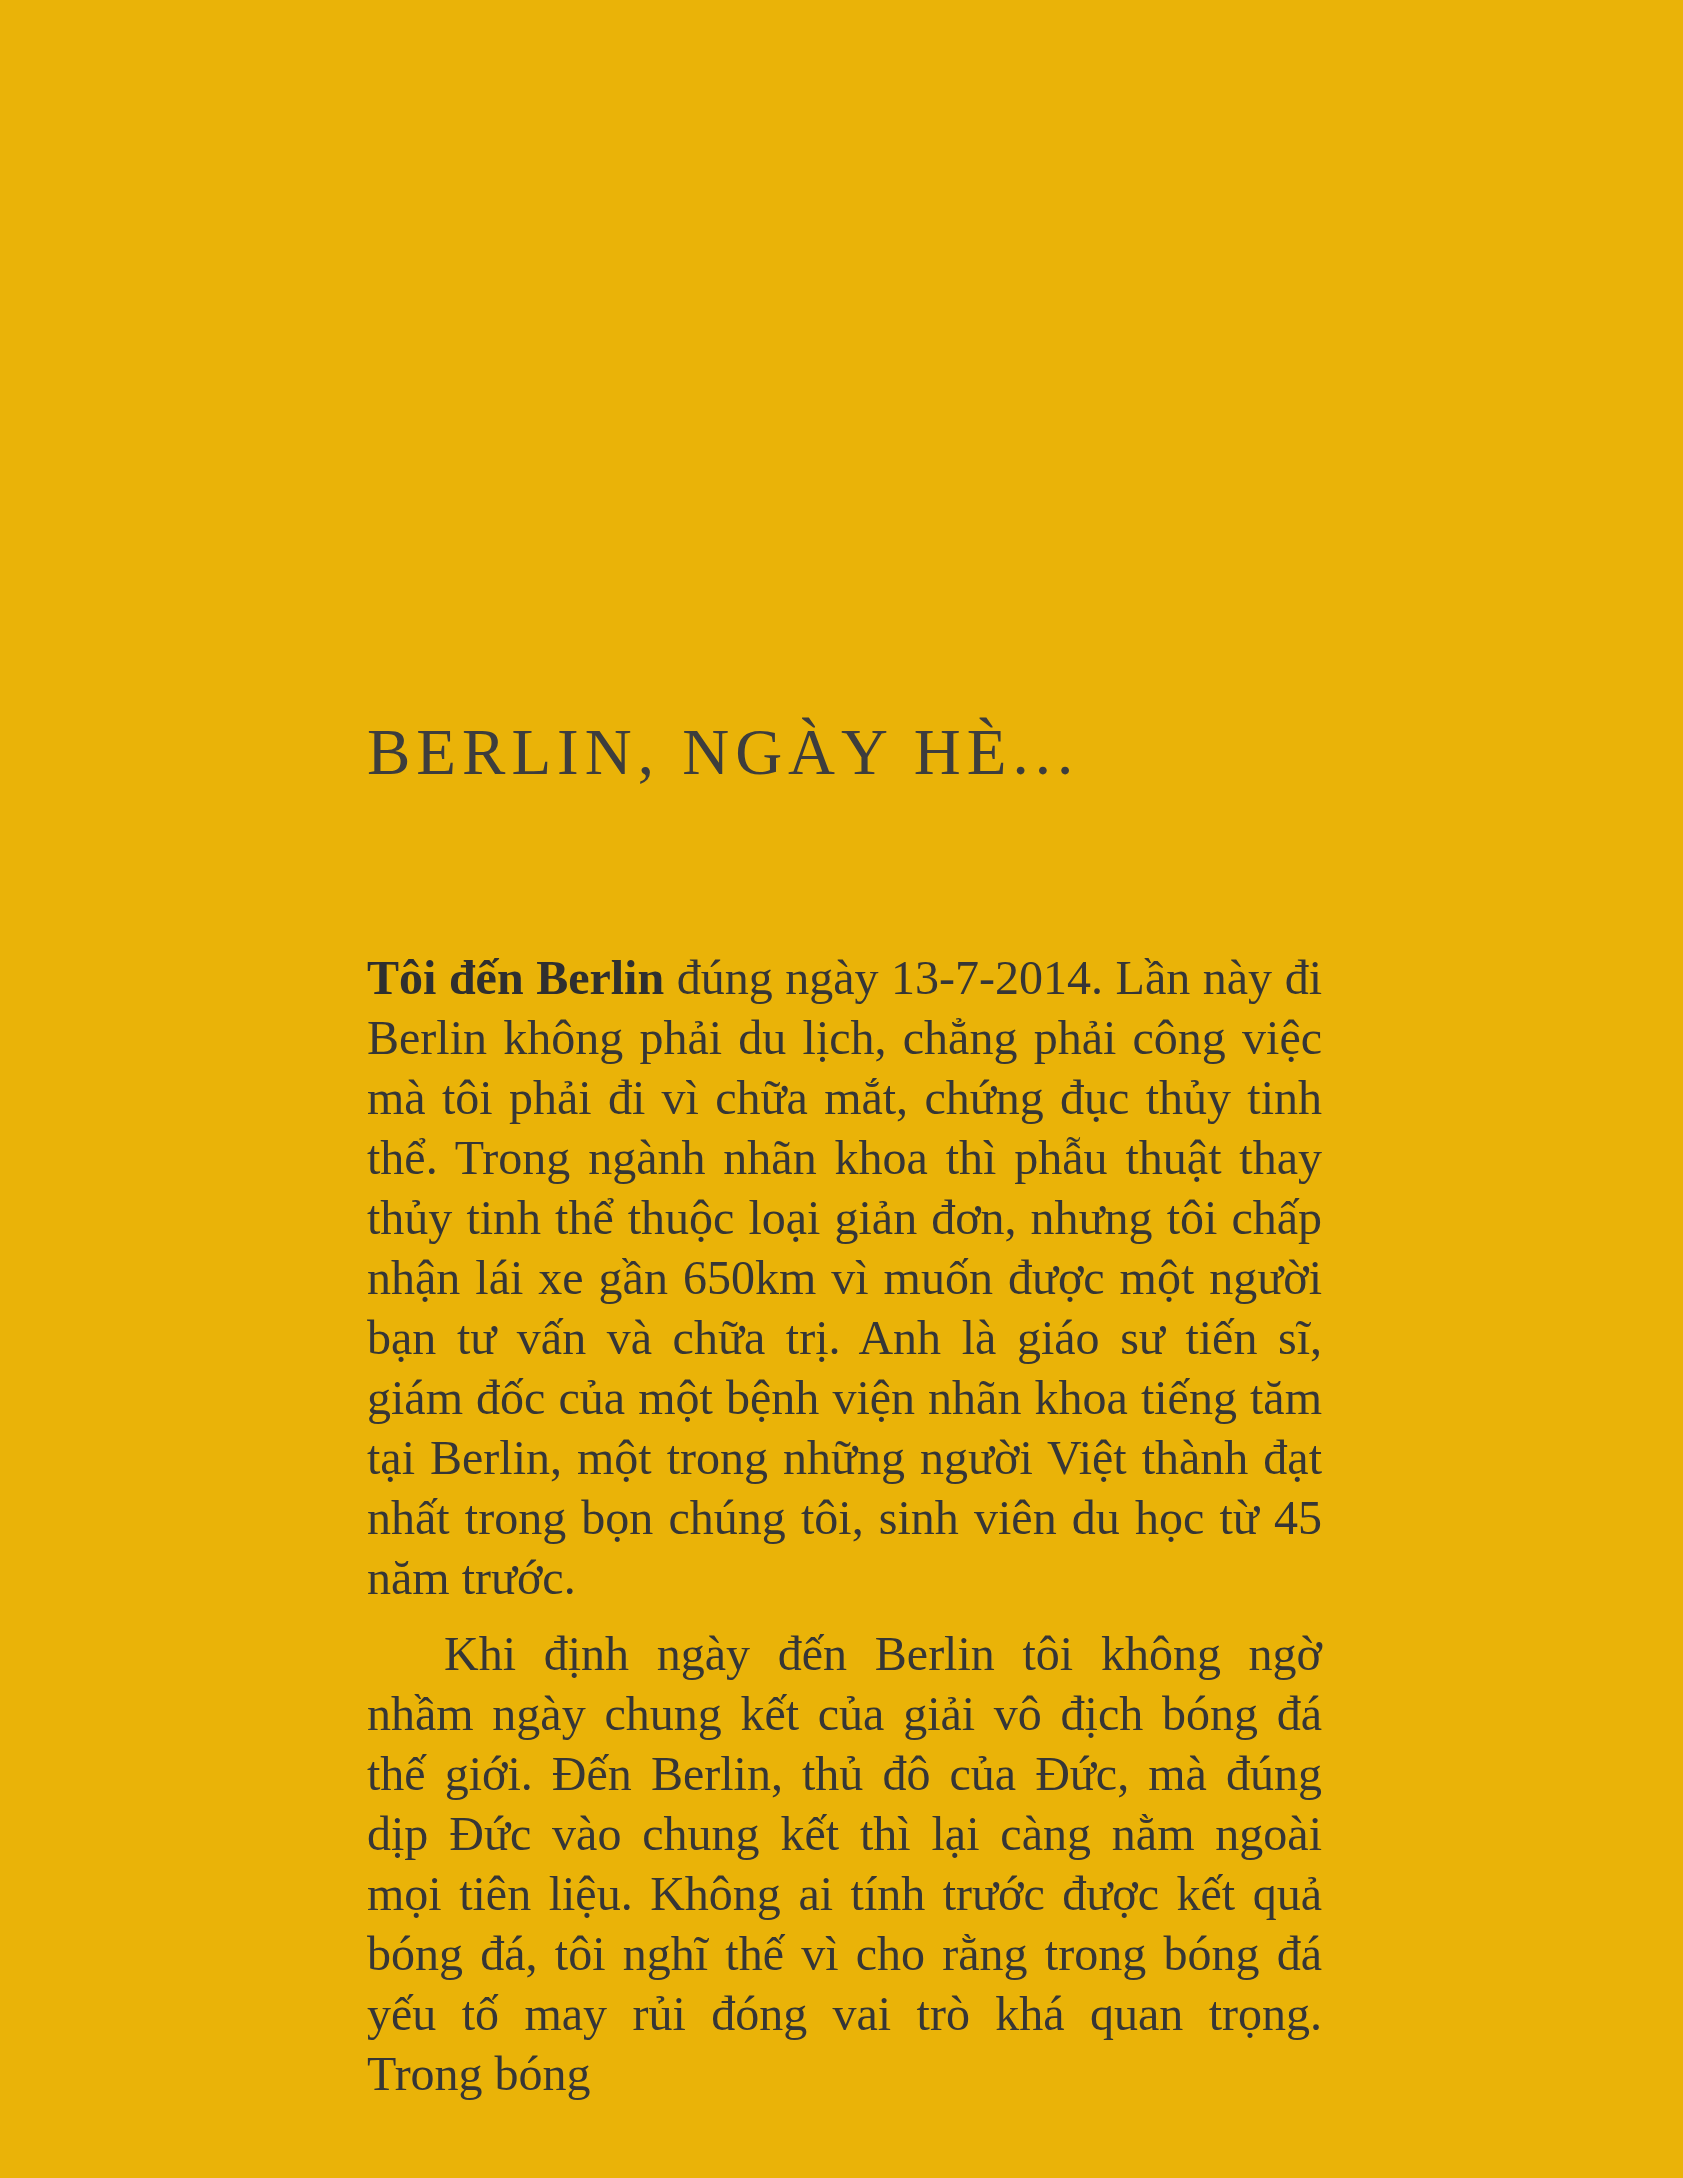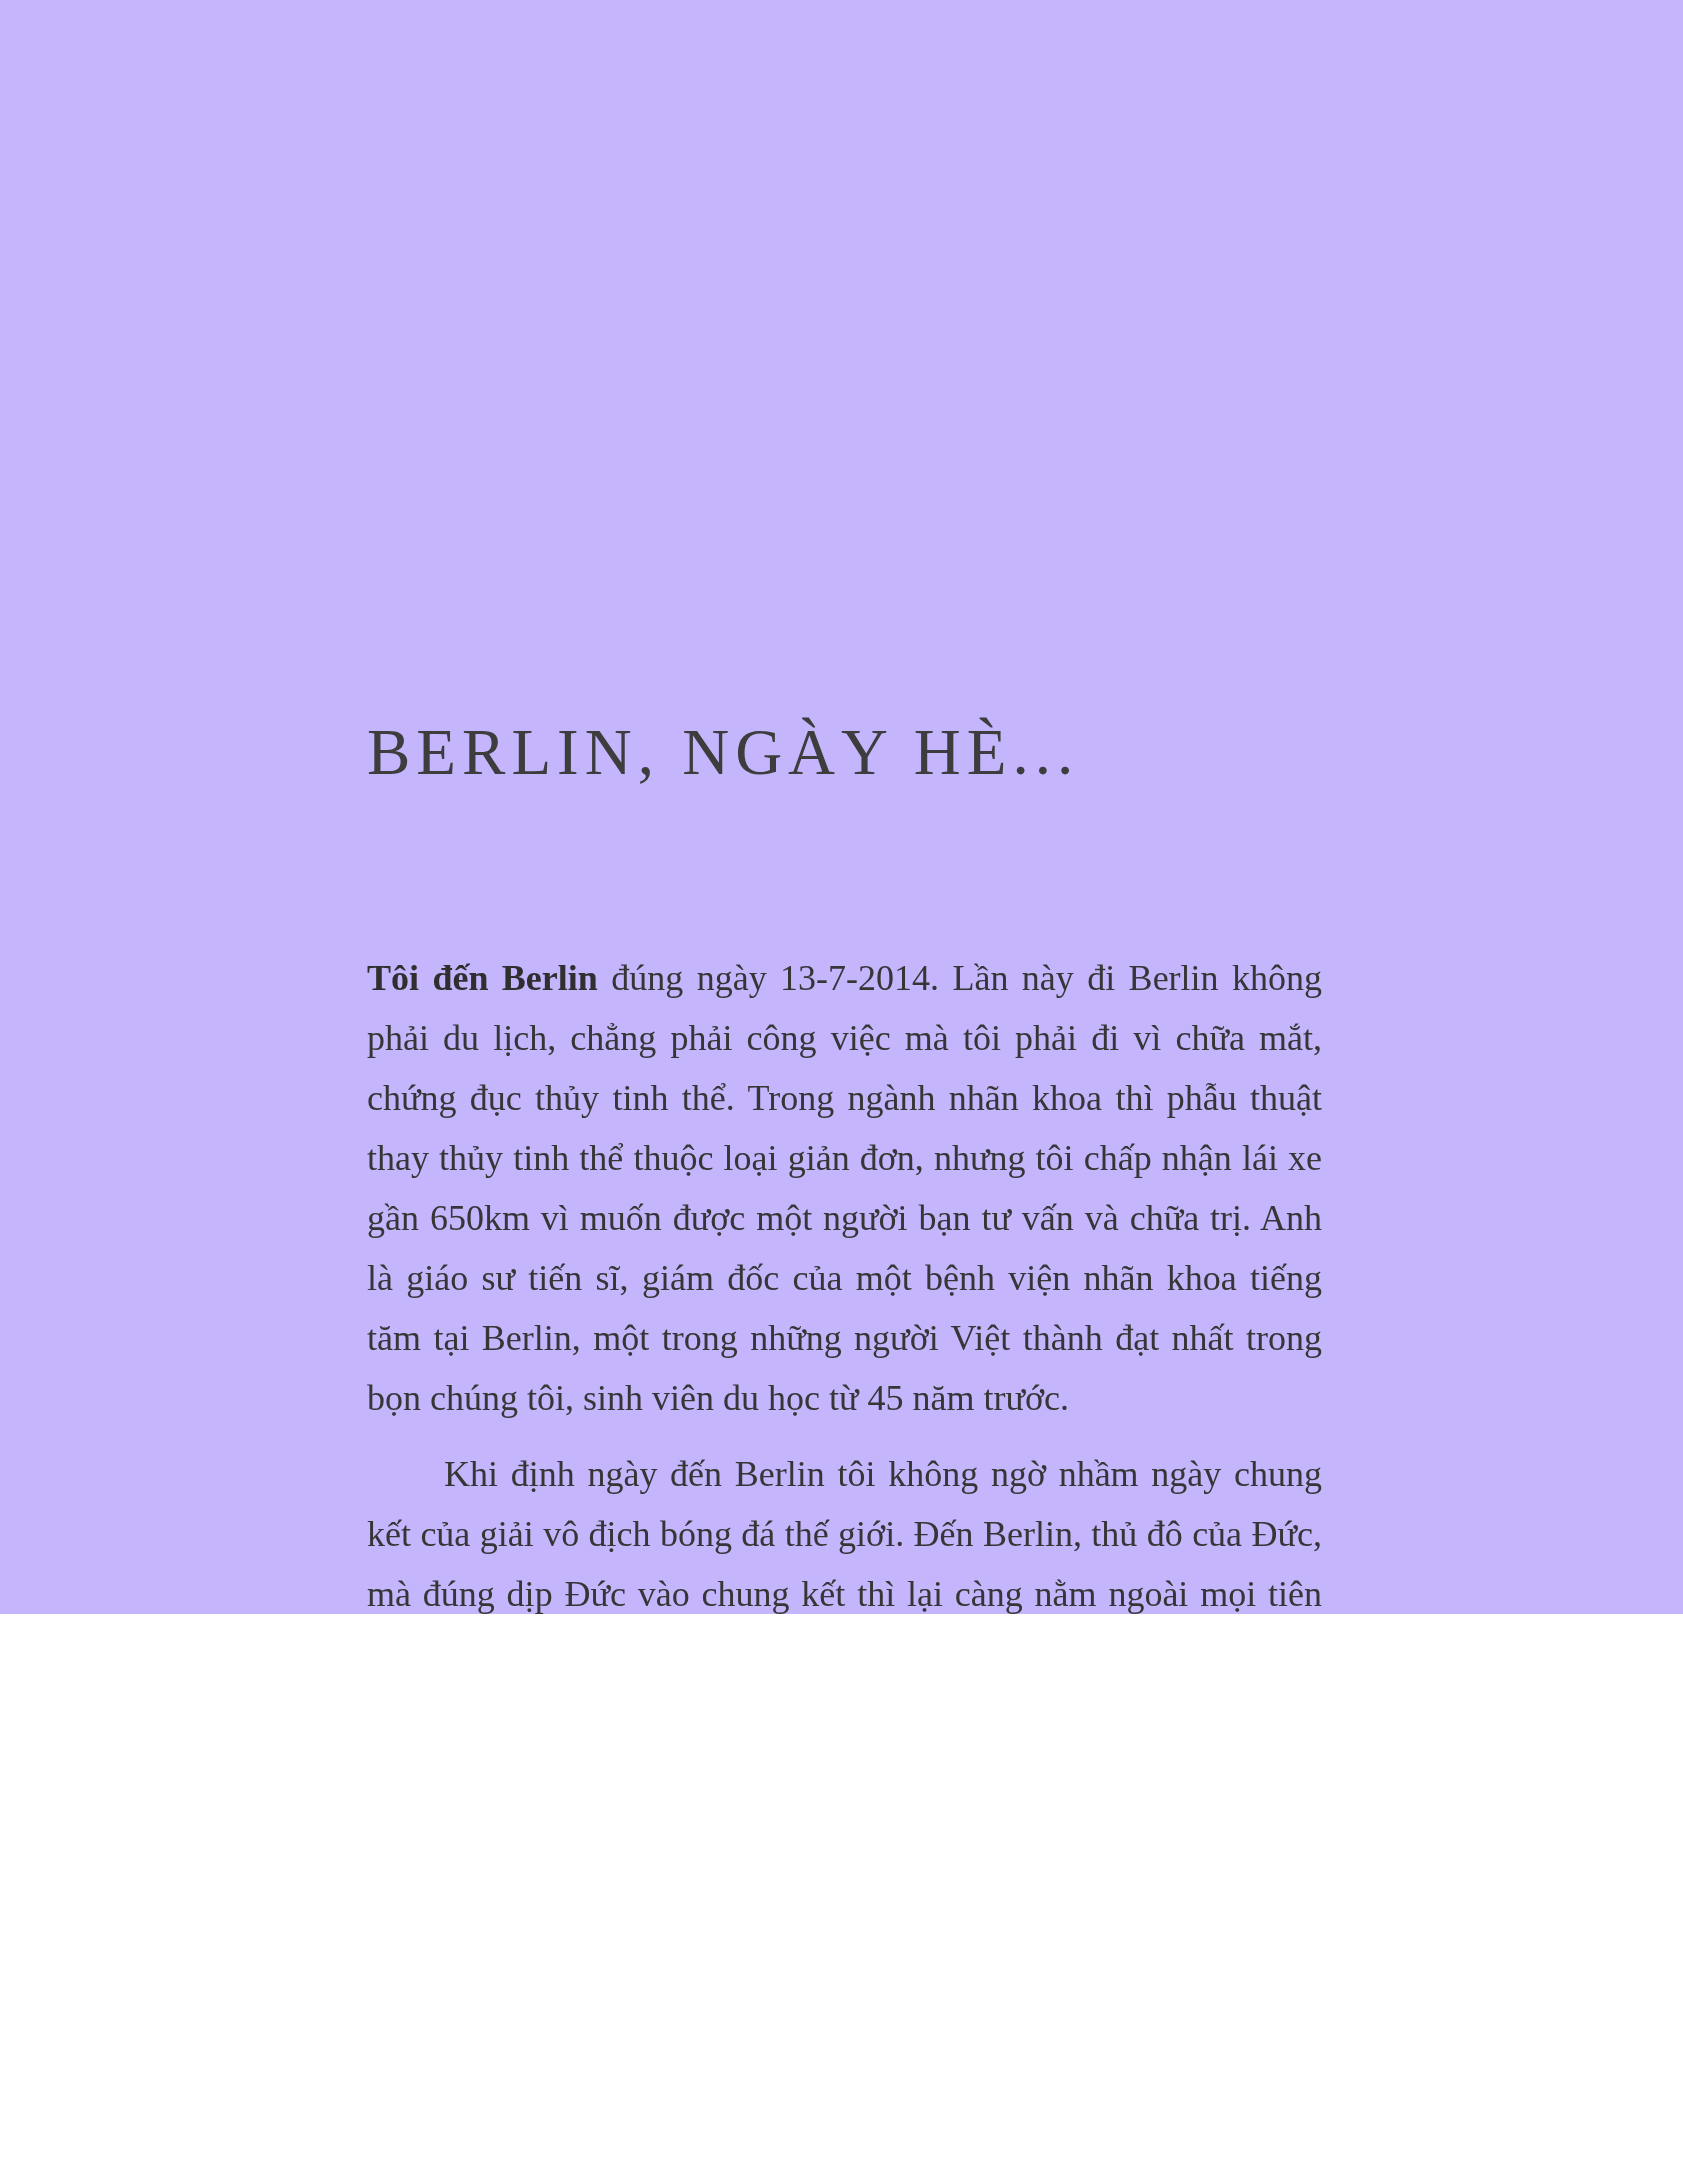--- a/index.html
+++ b/index.html
@@ -3,43 +3,43 @@
 <meta charset="utf-8">
 <style>
   html, body {
     margin: 0;
     padding: 0;
     background: #ffffff;
   }
   .page {
     position: relative;
     width: 1683px;
-    height: 1614px;
-    background: #c4b5fd;
+    height: 2178px;
+    background: #eab308;
     font-family: "Liberation Serif", "DejaVu Serif", serif;
     color: #363636;
     overflow: hidden;
   }
   .chapter-title {
     position: absolute;
     left: 367px;
     top: 715px;
     margin: 0;
     font-size: 65px;
     font-weight: 400;
     letter-spacing: 6px;
     color: #3d3d3d;
     white-space: nowrap;
   }
   .body-text {
     position: absolute;
     left: 367px;
     top: 948px;
     width: 955px;
-    font-size: 36px;
+    font-size: 48px;
     line-height: 60px;
     text-align: justify;
     color: #363636;
   }
   .body-text p {
     margin: 0;
   }
   .para1 strong {
     font-weight: 700;
     color: #2f2f2f;

